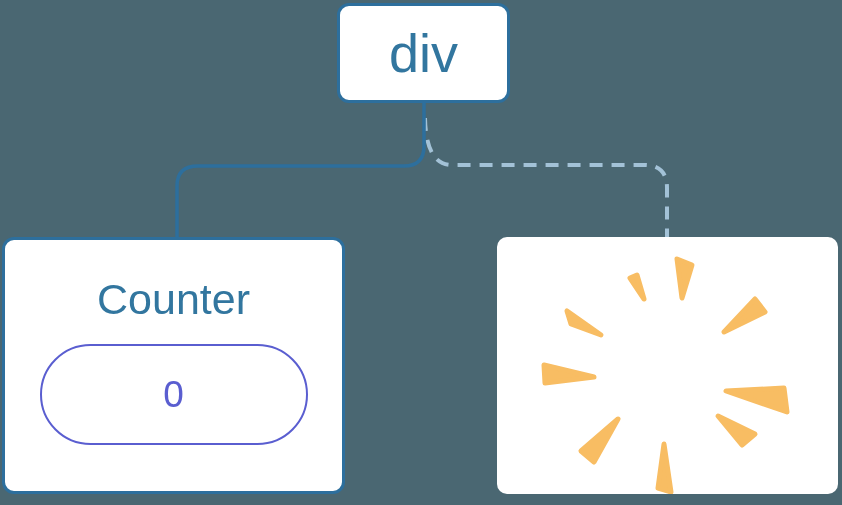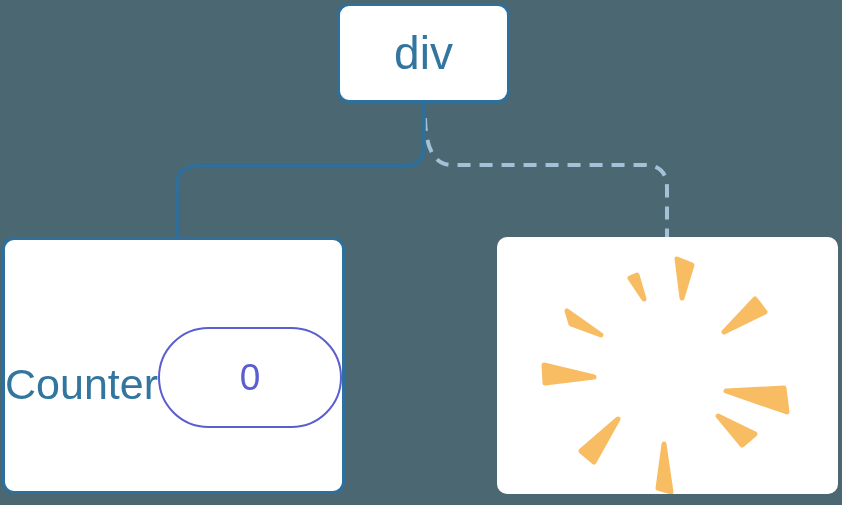--- a/index.html
+++ b/index.html
@@ -43,29 +43,29 @@
     box-sizing:border-box;
   }
   .node-root{
     left:337px;top:3px;width:173px;height:100px;
     border:3px solid var(--line-blue,#2d6f9d);
     border-radius:12px;
     display:flex;align-items:center;justify-content:center;
   }
   .node-root .label{
     color:var(--text-blue,#32769f);
-    font-size:46px;
+    font-size:54px;
     line-height:1;
     text-align:center;
   }
   .node-counter{
     left:2px;top:237px;width:343px;height:257px;
     border:3px solid var(--line-blue,#2d6f9d);
     border-radius:12px;
-    display:flex;flex-direction:row;align-items:center;
+    display:flex;flex-direction:column;align-items:center;
   }
   .counter-title{
     margin-top:38px;
     color:var(--text-blue,#32769f);
     font-size:43px;
     font-weight:500;
     line-height:1;
   }
   .state-pill{
     margin-top:23px;

